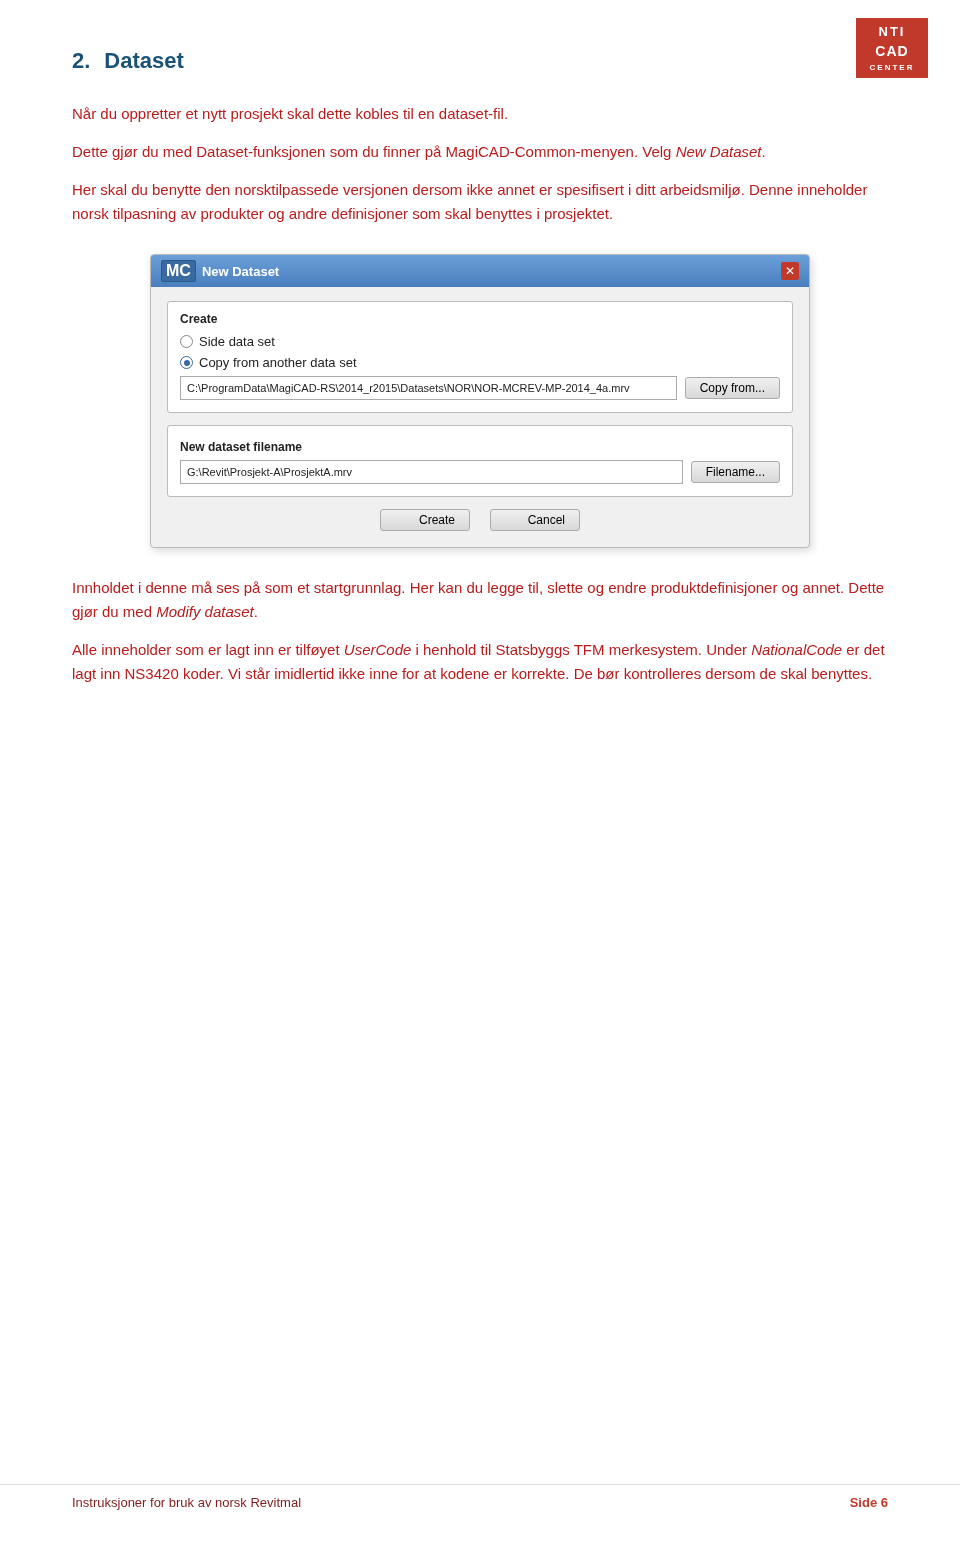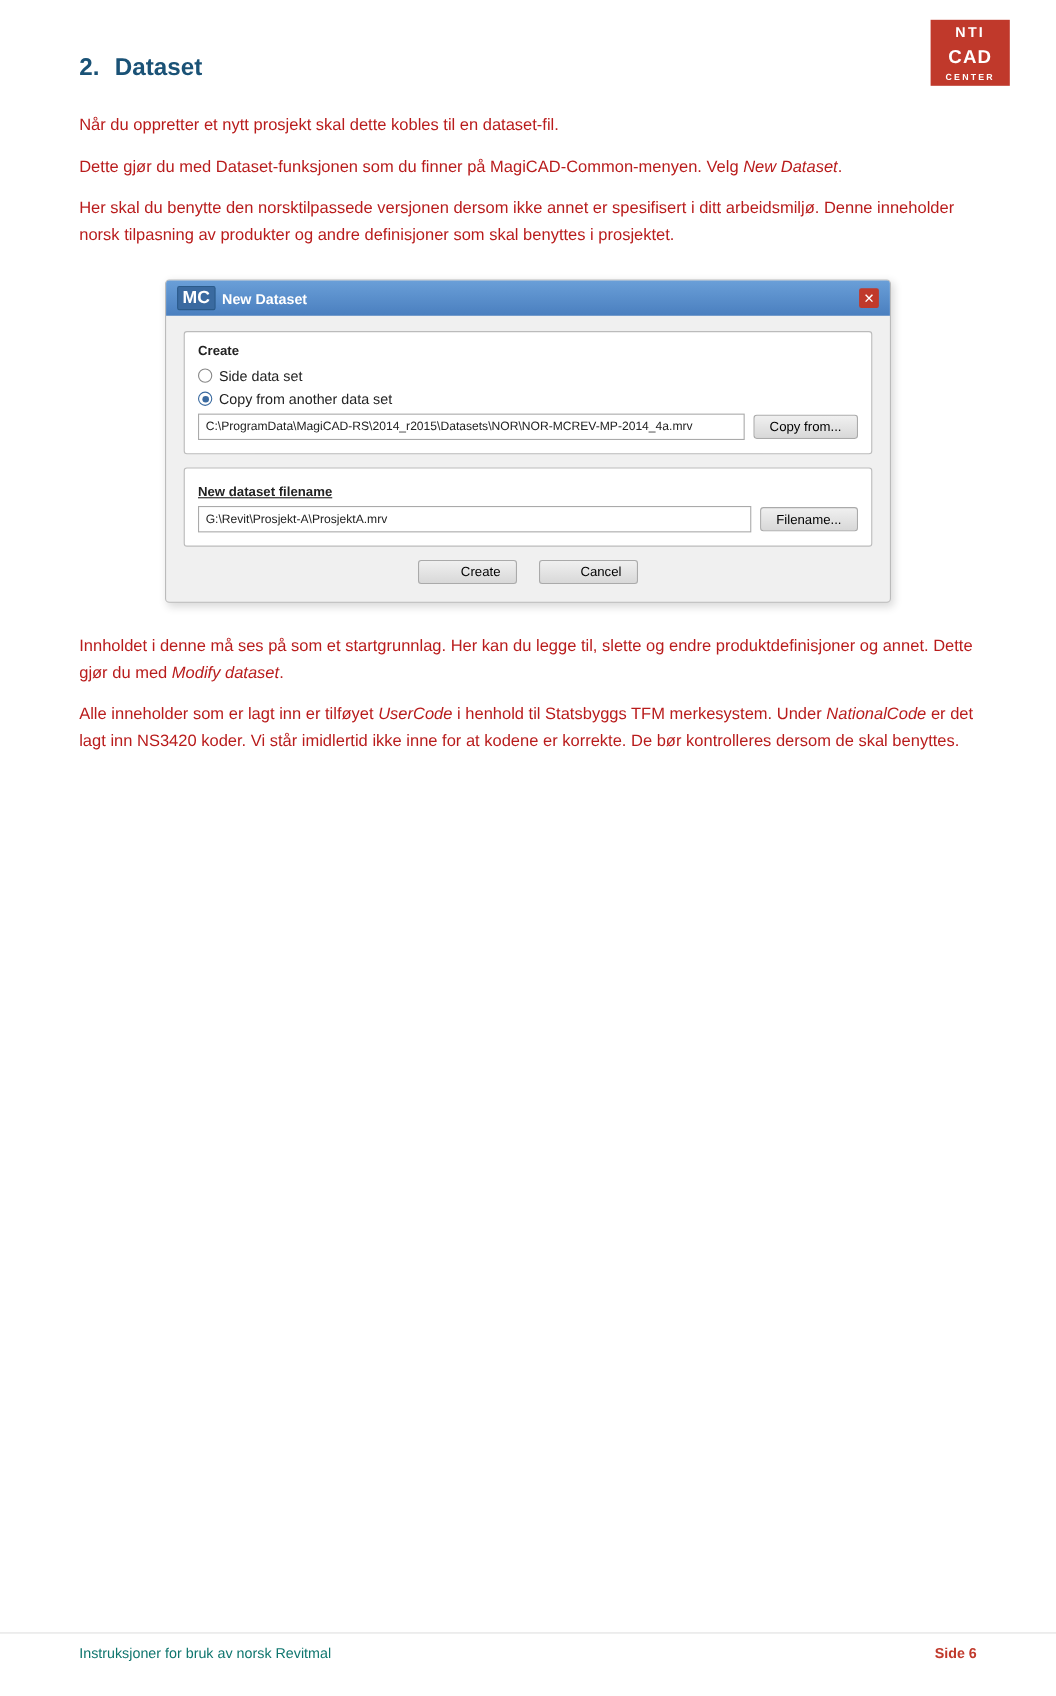--- a/index.html
+++ b/index.html
@@ -17,41 +17,41 @@
     .page {
       padding: 48px 72px 80px 72px;
       position: relative;
       min-height: 1542px;
     }
 
     
     .logo {
       position: absolute;
       top: 18px;
-      right: 30px;
+      right: 20px;
       width: 84px;
       height: 60px;
     }
     .logo-box {
       width: 72px;
       height: 60px;
       background: #c0392b;
       display: flex;
       flex-direction: column;
       align-items: center;
       justify-content: center;
       color: white;
       font-size: 9px;
       font-weight: bold;
       letter-spacing: 1px;
       line-height: 1.5;
       text-align: center;
     }
     .logo-box .logo-nti { font-size: 13px; font-weight: 900; letter-spacing: 2px; }
-    .logo-box .logo-cad { font-size: 17px; font-weight: 700; letter-spacing: 1px; }
+    .logo-box .logo-cad { font-size: 14px; font-weight: 700; letter-spacing: 1px; }
     .logo-box .logo-center { font-size: 8px; letter-spacing: 2px; }
 
     
     .section-heading {
       font-size: 22px;
       font-weight: bold;
       color: #1a5276;
       margin-bottom: 28px;
       display: flex;
       align-items: baseline;
@@ -189,21 +189,20 @@
       cursor: pointer;
       white-space: nowrap;
       min-width: 80px;
       text-align: right;
     }
     .dialog-section-label {
       font-size: 12px;
       font-weight: bold;
       margin-bottom: 6px;
       margin-top: 4px;
-      text-decoration: underline;
     }
     .dialog-footer {
       display: flex;
       justify-content: center;
       gap: 20px;
       margin-top: 10px;
     }
     .dialog-footer .dialog-button {
       min-width: 90px;
     }
@@ -216,21 +215,21 @@
       right: 0;
       padding: 0 72px;
       display: flex;
       justify-content: space-between;
       align-items: center;
       border-top: 1px solid #e0e0e0;
       padding-top: 10px;
     }
     .footer-text {
       font-size: 13px;
-      color: #0f766e;
+      color: #7f1d1d;
     }
     .footer-page {
       font-size: 13px;
       color: #c0392b;
       font-weight: bold;
     }
   </style>
 </head>
 <body>
 

